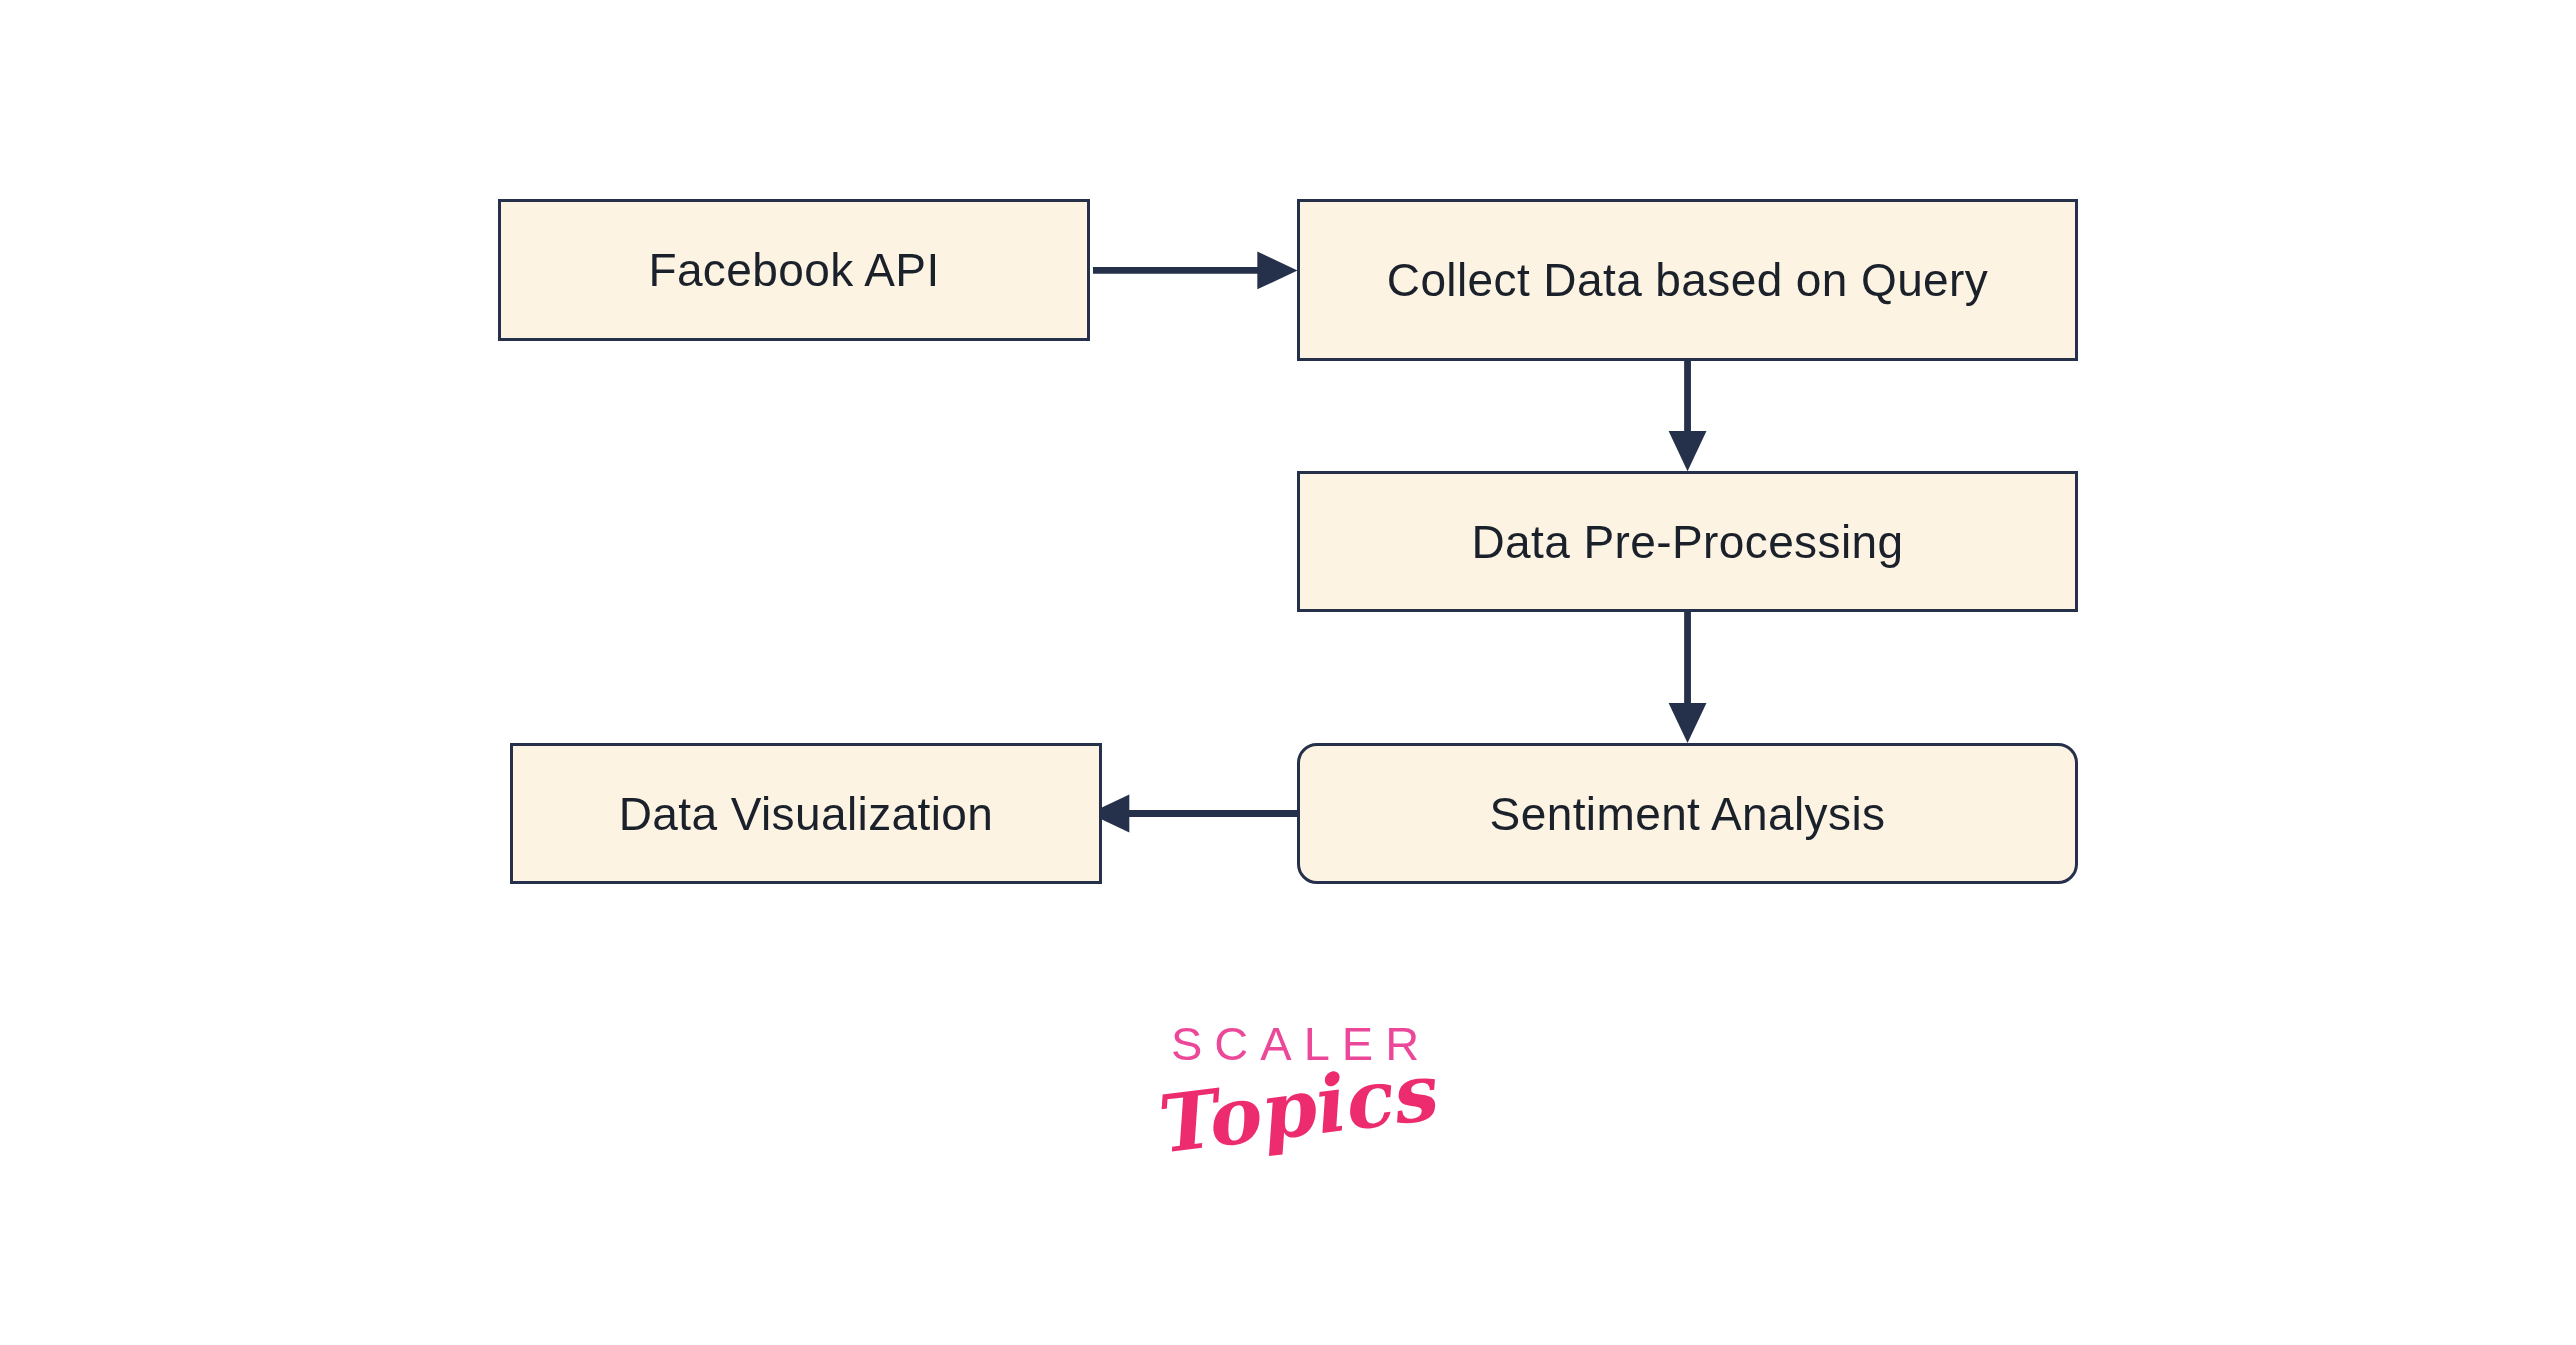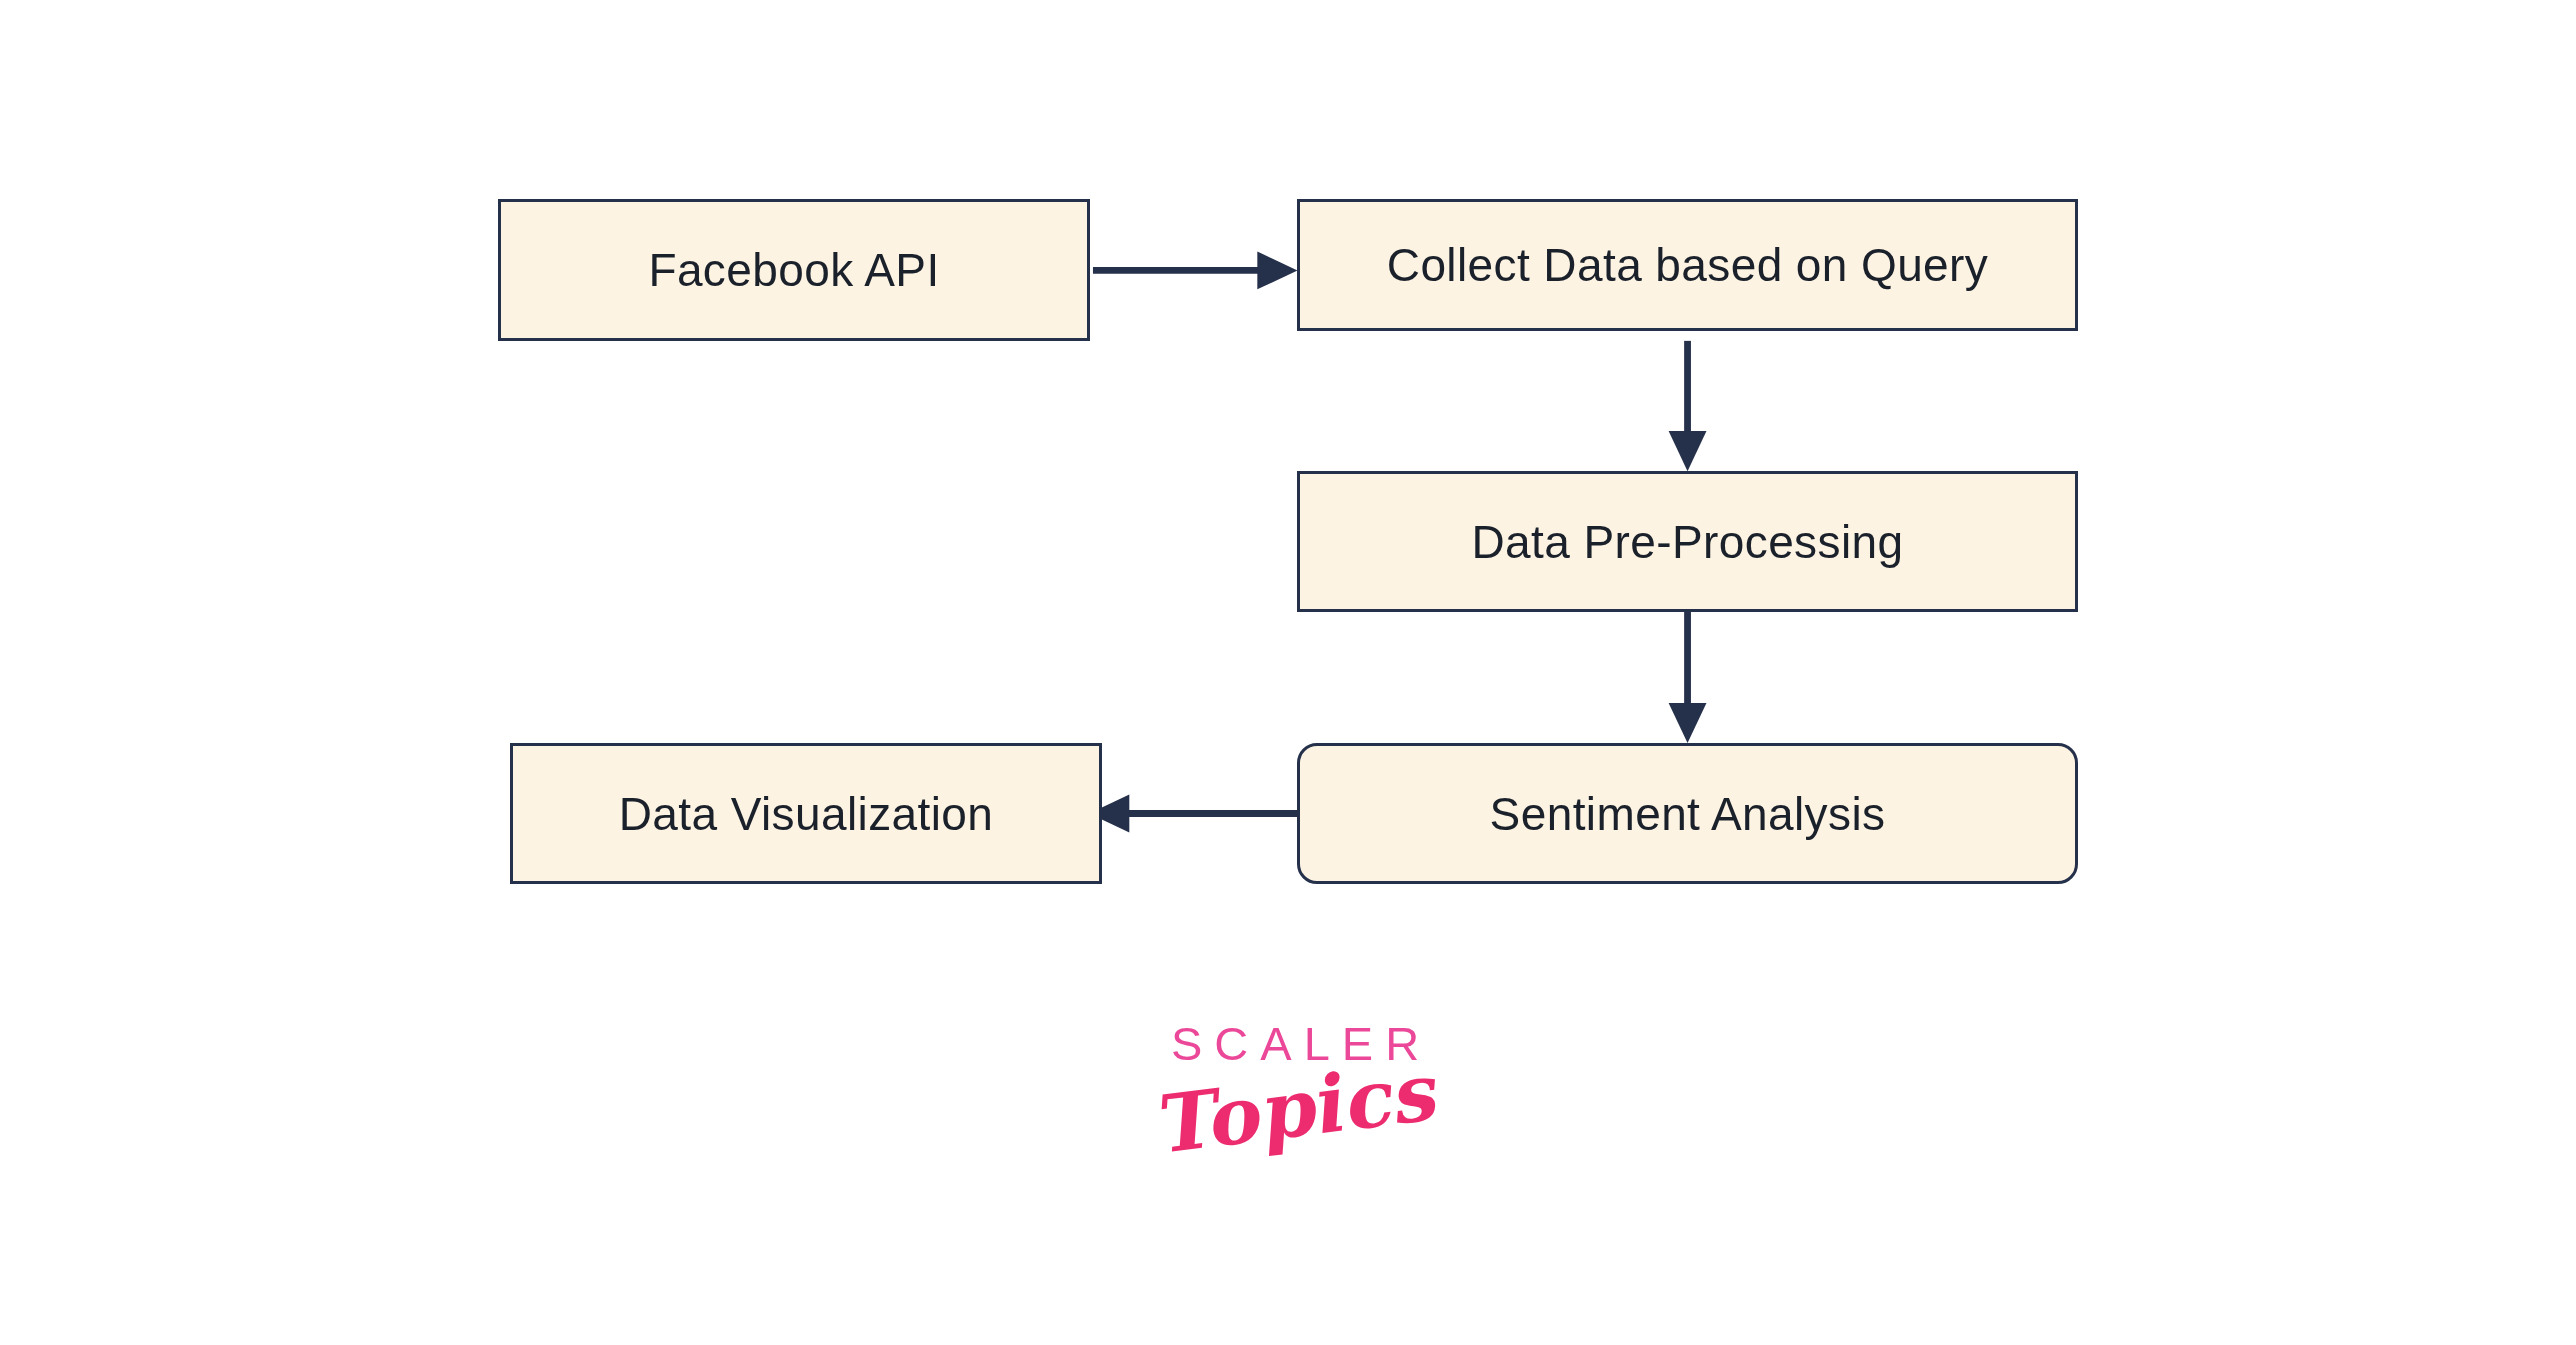--- a/index.html
+++ b/index.html
@@ -32,21 +32,21 @@
     border: 3.8px solid #25304A;
     display: flex;
     align-items: center;
     justify-content: center;
     color: #1B212B;
     font-size: 46px;
     letter-spacing: 0.4px;
     white-space: nowrap;
   }
   .n-facebook   { left: 498px;  top: 199px; width: 592px;  height: 142px; }
-  .n-collect    { left: 1297px; top: 199px; width: 781px; height: 132px; }
+  .n-collect    { left: 1297px; top: 199px; width: 781px; height: 162px; }
   .n-preprocess { left: 1297px; top: 471px; width: 781px; height: 141px; text-align: right; }
   .n-sentiment  { left: 1297px; top: 743px; width: 781px; height: 141px; border-radius: 20px; }
   .n-visual     { left: 498px;  top: 743px; width: 592px;  height: 141px; margin-left: 12px; }
 
   .logo {
     position: absolute;
     left: 1159px;
     top: 1016px;
     width: 258px;
     text-align: center;

